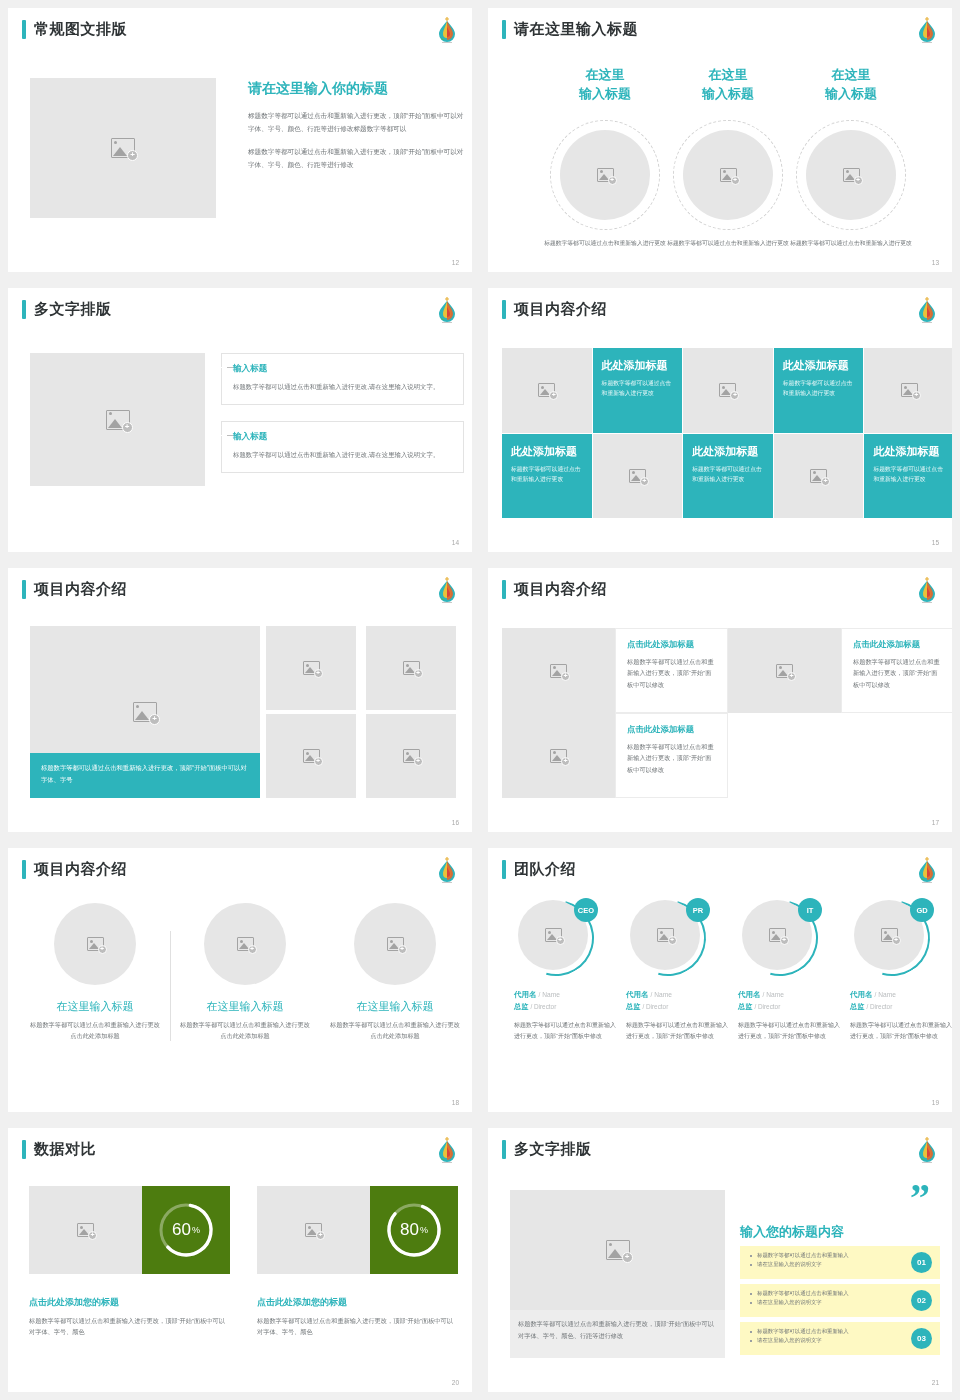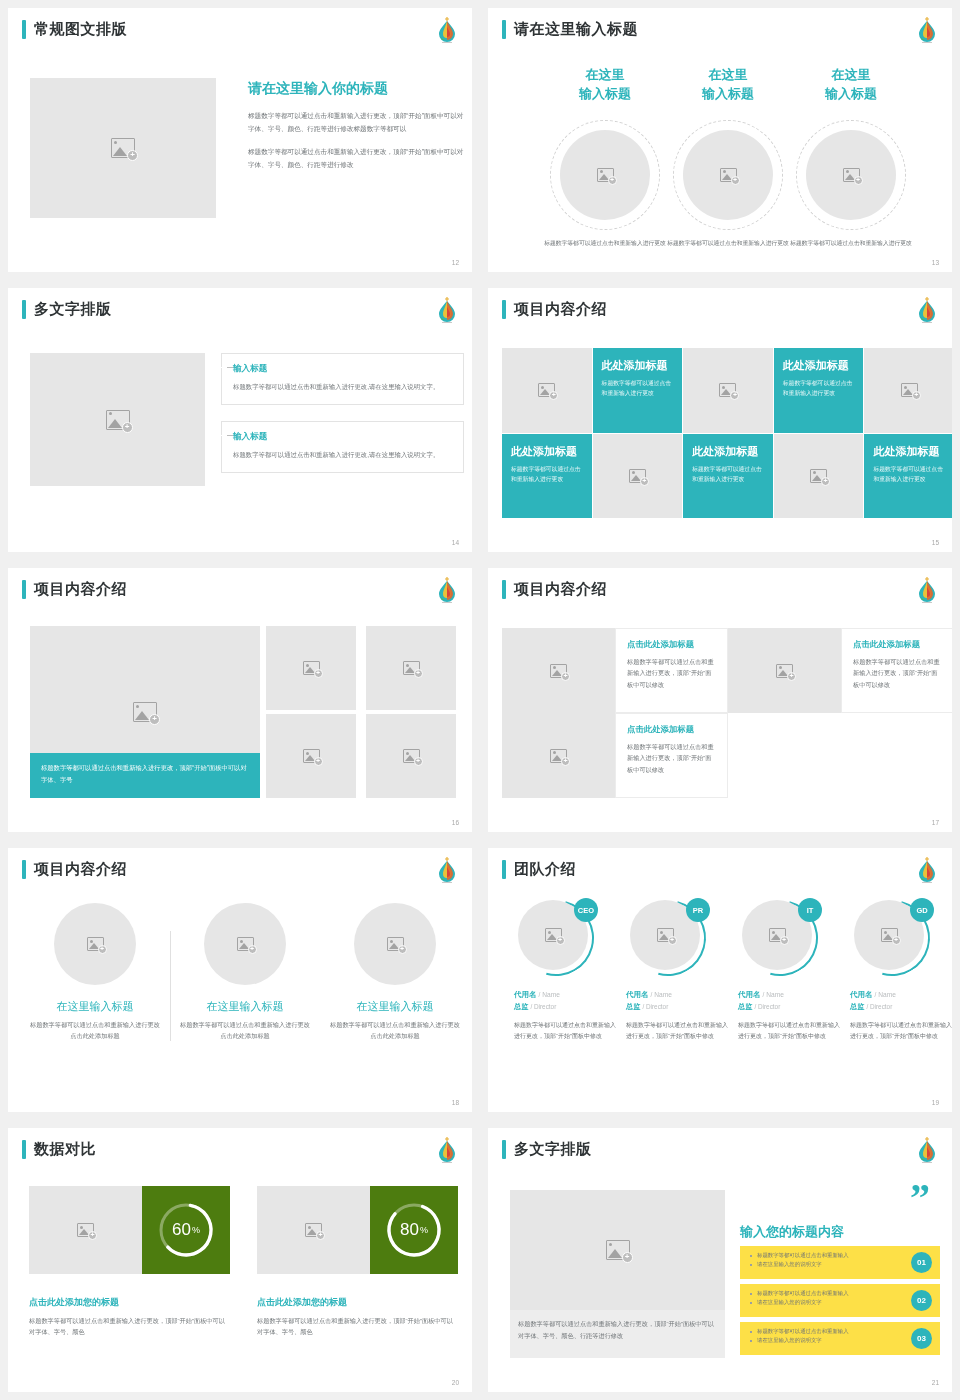--- a/index.html
+++ b/index.html
@@ -131,21 +131,21 @@
 
   
   .s21 .img{ position:absolute; left:22px; top:62px; width:215px; height:168px; background:#ededed;}
   .s21 .imgin{ position:absolute; left:22px; top:62px; width:215px;height:120px; background:#e6e6e6;
       display:flex;align-items:center;justify-content:center;}
   .s21 .icap{ position:absolute; left:30px; top:190px; width:200px; font-size:6.2px;color:#6e7376;line-height:1.9;}
   .s21 .quote{ position:absolute; right:25px; top:58px; font-size:40px; font-weight:bold; color:#2db4bb;
       letter-spacing:-3px; line-height:.6; font-family:"Liberation Serif",serif;}
   .s21 h3{ position:absolute; left:252px; top:95px; font-size:13px; font-weight:bold; color:#2db4bb;text-align:center;}
   .s21 .lst{ position:absolute; left:252px; top:118px; width:200px;}
-  .s21 .li{ position:relative; background:#fde047; height:33px; margin-bottom:5px; padding:5px 40px 0 10px;}
+  .s21 .li{ position:relative; background:#fef9c3; height:33px; margin-bottom:5px; padding:5px 40px 0 10px;}
   .s21 .li .b{ font-size:5.4px;color:#6e7376;line-height:1.75; position:relative; padding-left:7px;}
   .s21 .li .b::before{content:"";position:absolute;left:0;top:4px;width:2px;height:2px;background:#9a9fa2;}
   .s21 .num{ position:absolute; right:8px; top:6px; width:21px;height:21px;border-radius:50%;
       background:#2db4bb;color:#fff;font-size:8px;font-weight:bold;display:flex;align-items:center;justify-content:center;}
 </style>
 </head>
 <body>
 
 <div class="grid">
 

